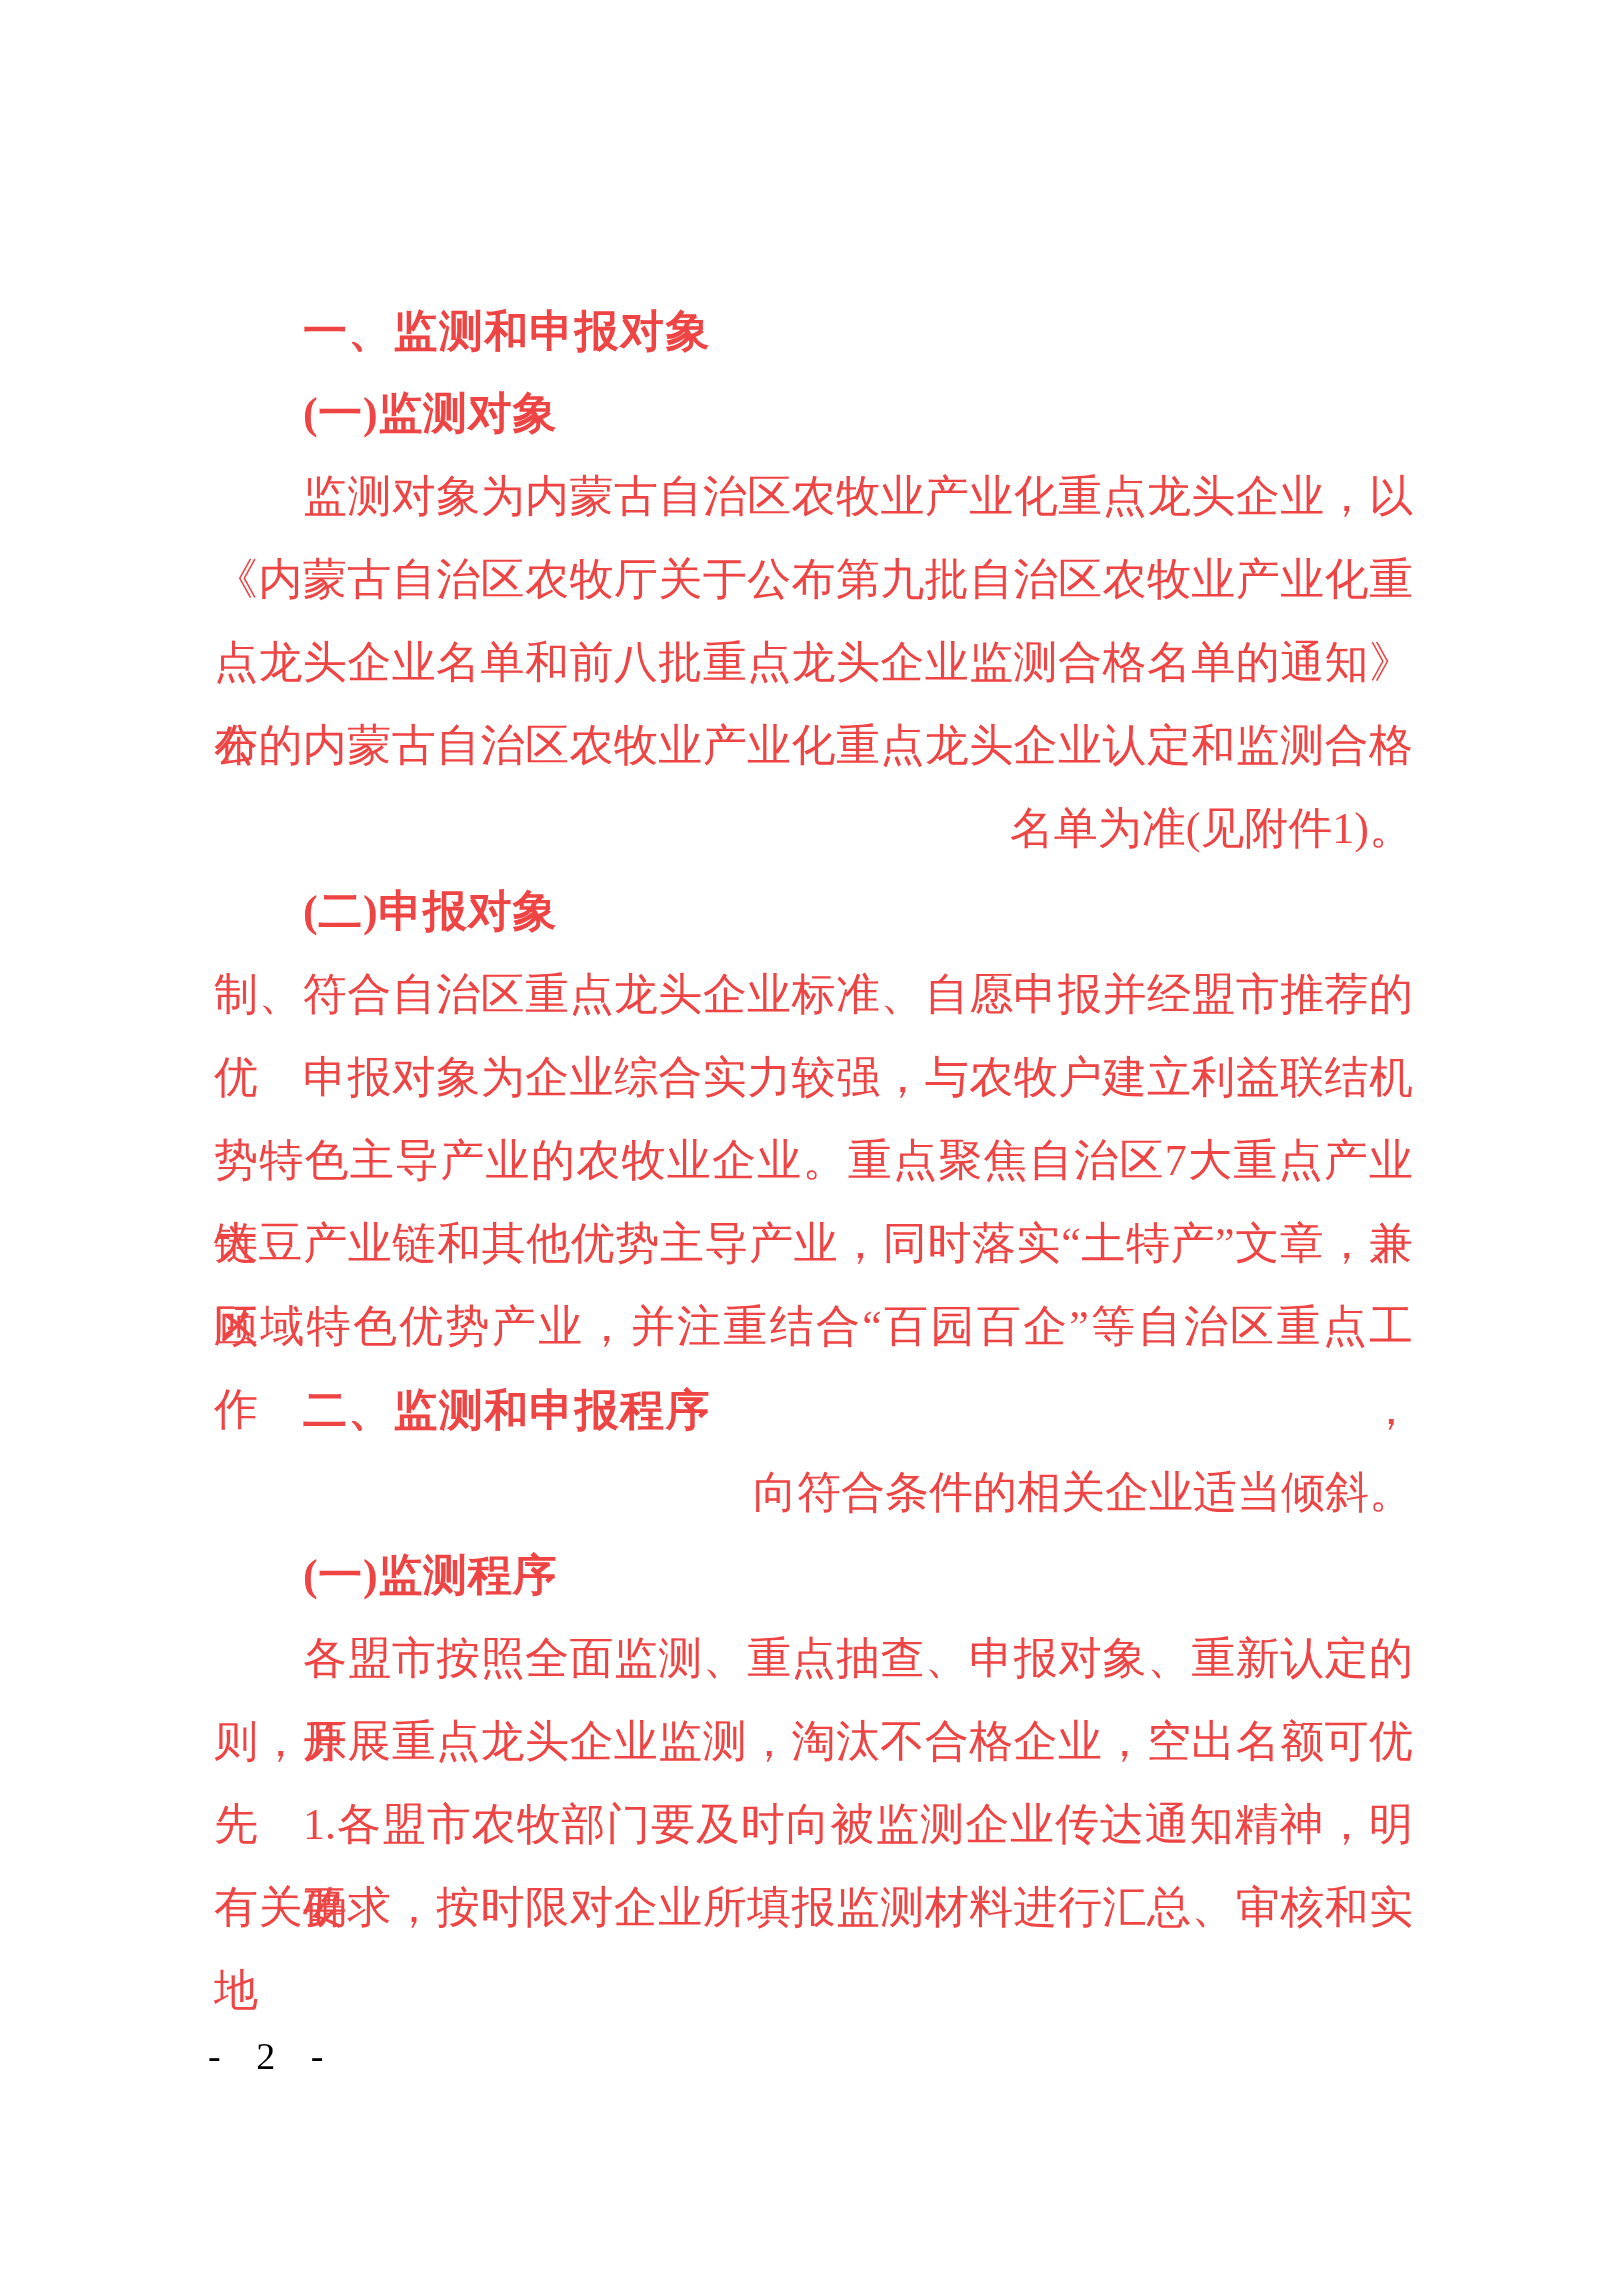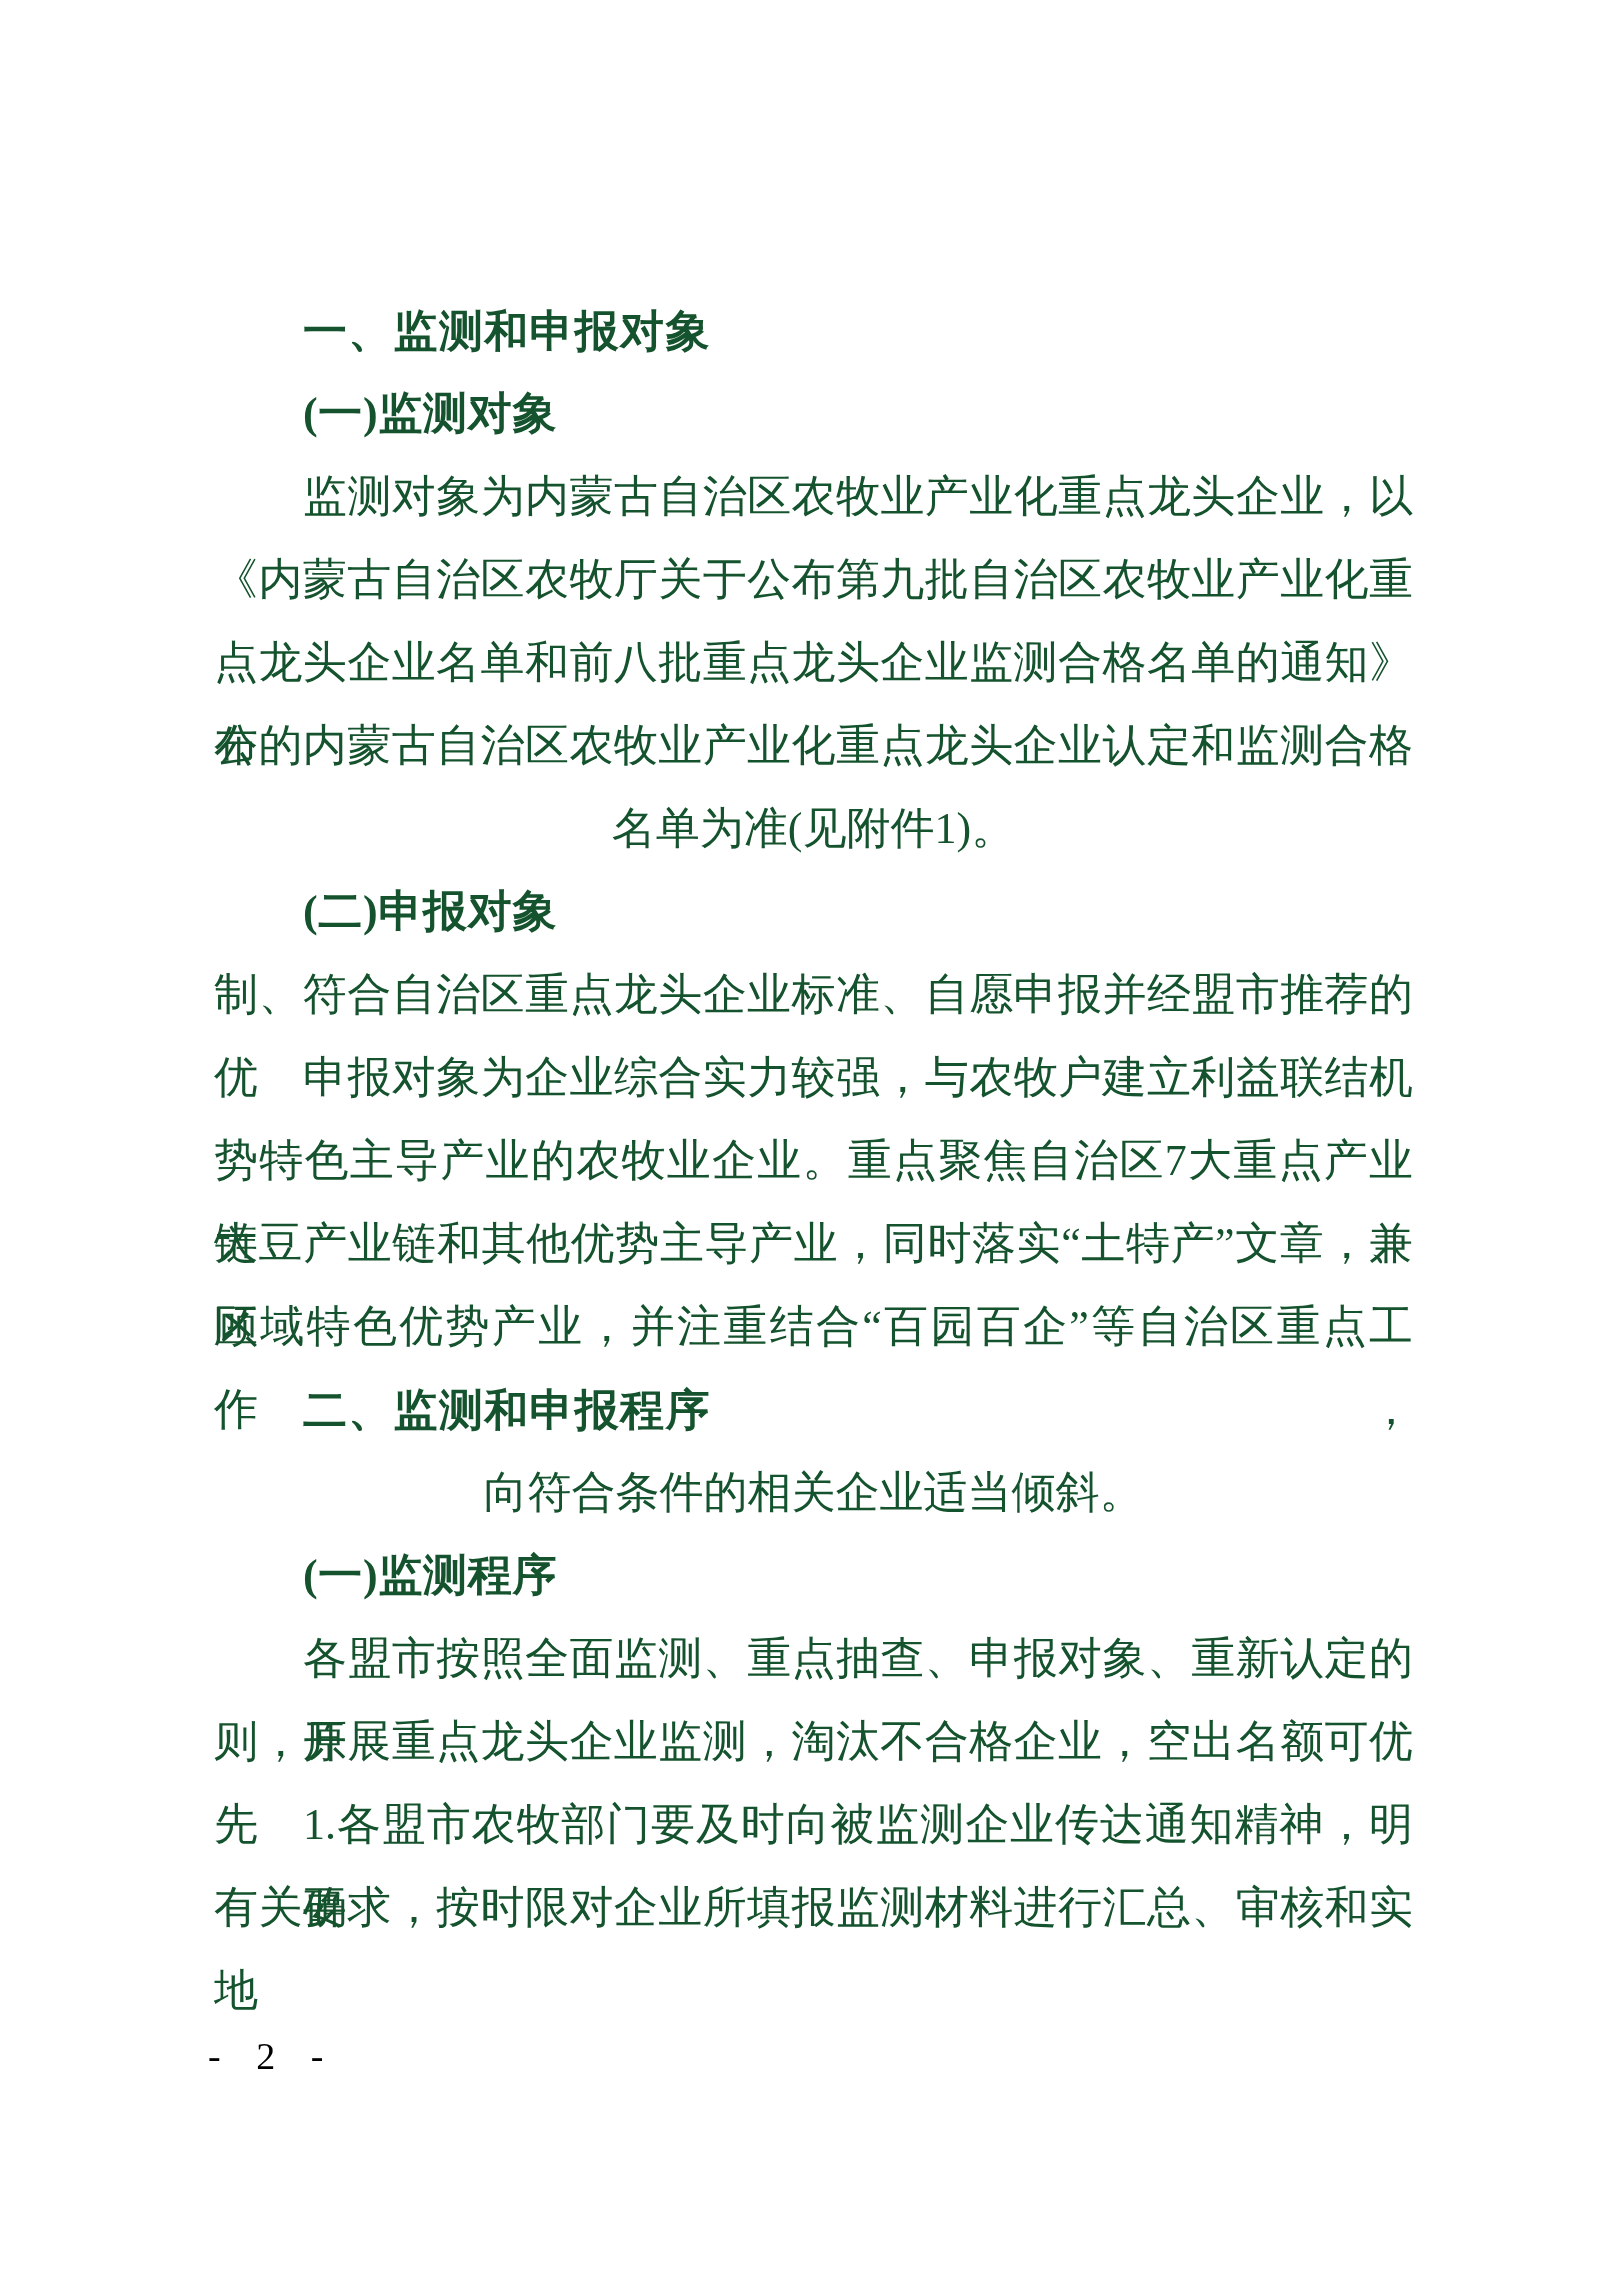--- a/index.html
+++ b/index.html
@@ -19,21 +19,21 @@
     position: absolute;
     left: 214px;
     top: 289px;
     width: 1199px;
   }
   .line {
     height: 83px;
     line-height: 83px;
     font-size: 44px;
     font-family: "Liberation Serif", "DejaVu Serif", serif;
-    color: #14532d;
+    color: #ef4444;
     white-space: nowrap;
   }
   
   .line.h1 {
     font-family: "Liberation Sans", "DejaVu Sans", sans-serif;
     font-weight: 900;
     padding-left: 89px;
     letter-spacing: 1.3px;
   }
   
@@ -50,21 +50,21 @@
     text-align-last: justify;
   }
   
   .line.full {
     white-space: normal;
     text-align: justify;
     text-align-last: justify;
   }
   
   .line.end {
-    text-align: center;
+    text-align: right;
   }
   .footer {
     position: absolute;
     left: 208px;
     top: 2027px;
     height: 59px;
     line-height: 59px;
     font-size: 38px;
     letter-spacing: 13px;
     font-family: "Liberation Serif", "DejaVu Serif", serif;

